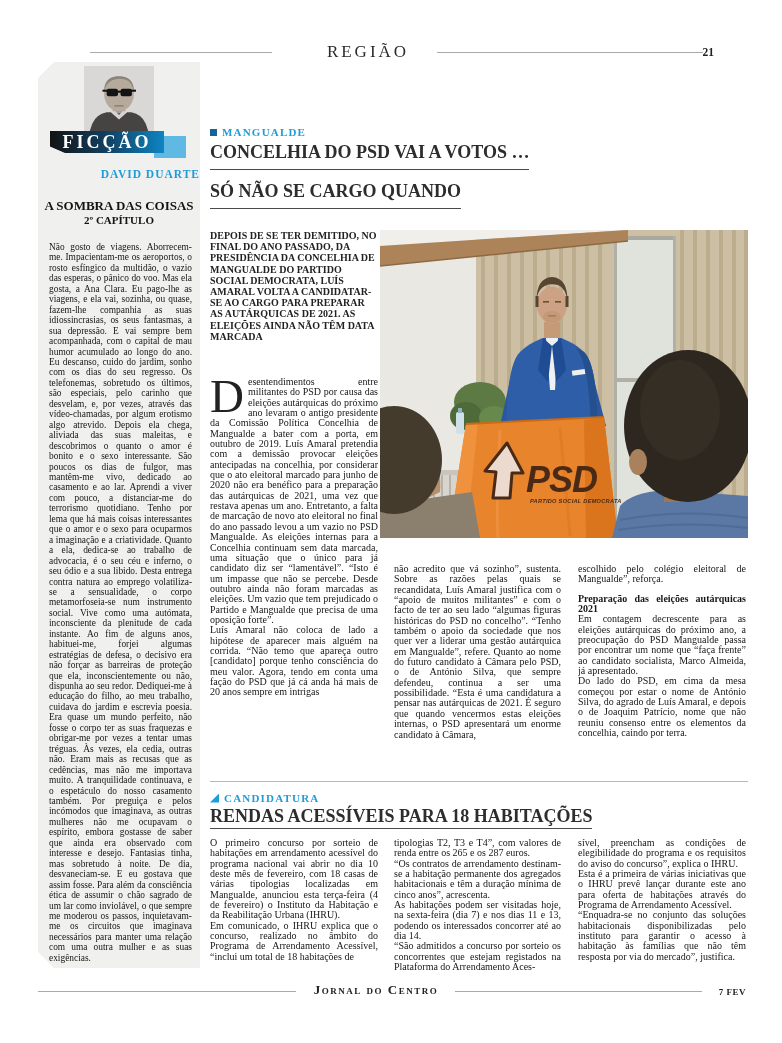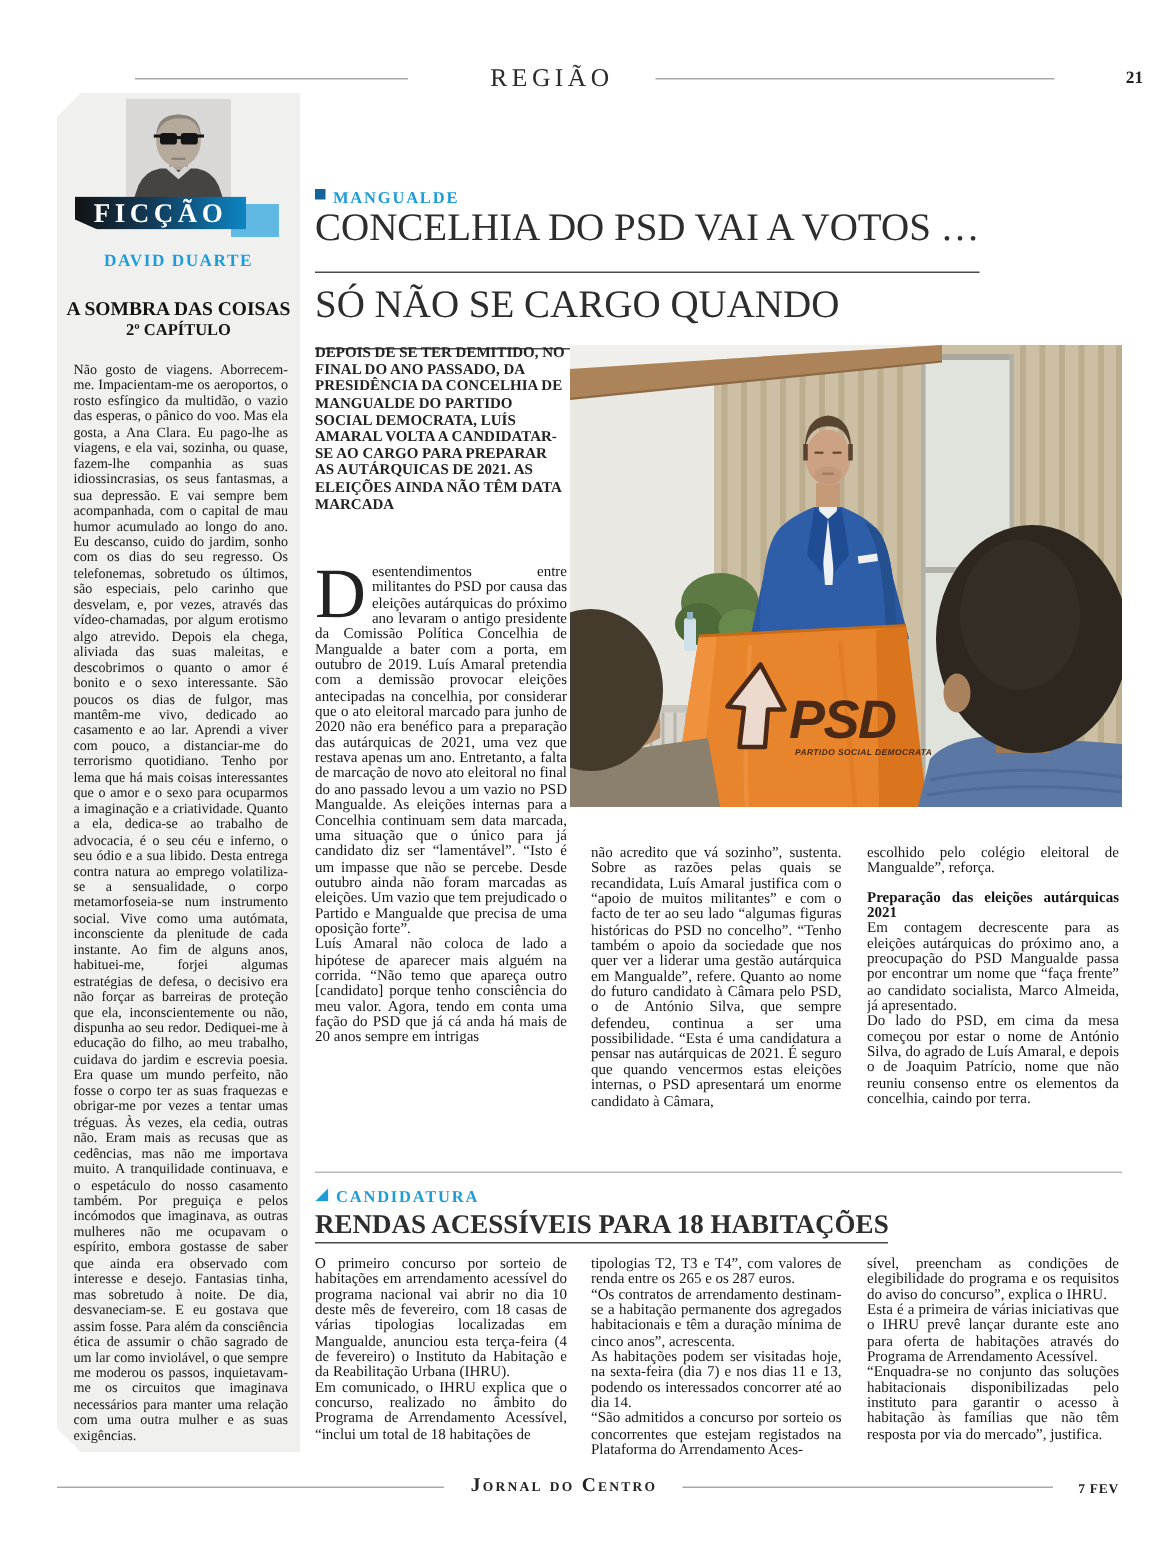--- a/index.html
+++ b/index.html
@@ -3,52 +3,52 @@
 <meta charset="utf-8">
 <style>
   html,body{margin:0;padding:0;background:#ffffff;}
   .page{position:relative;width:782px;height:1043px;background:#ffffff;overflow:hidden;
         font-family:"Liberation Serif",serif;color:#1c1c1c;margin:0 auto;}
   .rule{position:absolute;height:1px;background:#a9a9a9;}
 
   
   .section-title{position:absolute;top:42px;left:300px;width:136px;text-align:center;
     font-size:17px;letter-spacing:3px;color:#2b2b2b;}
-  .page-number{position:absolute;top:46px;left:716px;width:46px;text-align:right;
+  .page-number{position:absolute;top:46px;left:668px;width:46px;text-align:right;
     font-weight:bold;font-size:11.5px;color:#222;}
 
   
   .sidebar-box{position:absolute;left:38px;top:62px;width:162px;height:906px;background:#f0f0ee;
     clip-path:polygon(16px 0,162px 0,162px 906px,16px 906px,0 890px,0 16px);}
   .author-photo{position:absolute;left:46px;top:4px;width:70px;height:70px;}
   .ribbon-tab{position:absolute;left:116px;top:74px;width:32px;height:22px;background:#5fb9e3;}
   .ribbon{position:absolute;left:12px;top:69px;width:114px;height:22px;
     background:linear-gradient(90deg,#131313 0%,#123e5e 48%,#0d85c3 100%);
     clip-path:polygon(0 0,100% 0,100% 100%,15px 100%,0 70%);
     display:flex;align-items:center;justify-content:center;}
   .ribbon span{color:#ffffff;font-size:18px;font-weight:bold;letter-spacing:3px;}
-  .author-name{position:absolute;left:0;top:106px;width:162px;text-align:center;
+  .author-name{position:absolute;left:0;top:106px;width:162px;text-align:right;
     color:#1e9cd8;font-weight:bold;font-size:11.5px;letter-spacing:1px;}
   .story-title{position:absolute;left:0;top:136px;width:162px;text-align:center;
     font-weight:bold;font-size:13px;color:#141414;}
   .story-chapter{position:absolute;left:0;top:152px;width:162px;text-align:center;
     font-weight:bold;font-size:11px;color:#141414;}
   .story-body{position:absolute;left:11px;top:180px;width:143px;font-size:9.4px;line-height:10.45px;
     text-align:justify;color:#161616;}
 
   
-  .kicker{position:absolute;display:flex;align-items:flex-start;gap:5px;}
+  .kicker{position:absolute;display:flex;align-items:center;gap:5px;}
   .kicker-square{width:7px;height:7px;background:#14649c;display:inline-block;}
   .kicker-triangle{width:9px;height:9px;background:#1e9cd8;display:inline-block;
     clip-path:polygon(100% 0,100% 100%,0 100%);}
   .kicker-text{color:#1e9cd8;font-weight:bold;font-size:11px;letter-spacing:1.2px;}
   .headline{position:absolute;left:210px;top:138px;width:545px;color:#2d2d2d;}
   .headline .hl-line{margin-bottom:7px;}
-  .hl-underline{display:inline-block;font-size:26px;font-weight:normal;line-height:28px;
-    border-bottom:1.5px solid #4a4a4a;padding-bottom:15px;}
+  .hl-underline{display:inline-block;font-size:18px;font-weight:bold;line-height:28px;
+    border-bottom:1.5px solid #4a4a4a;padding-bottom:3px;}
   .lead{position:absolute;left:210px;top:230px;width:168px;font-weight:bold;font-size:10px;
     line-height:11.2px;color:#222;}
   .bodycol{position:absolute;font-size:10px;line-height:10.35px;text-align:justify;color:#161616;overflow:hidden;}
   .bodycol p{margin:0;}
   .col-a{left:210px;top:377px;width:168px;height:382px;}
   .col-b{left:394px;top:564px;width:167px;height:216px;}
   .col-c{left:578px;top:564px;width:168px;height:216px;}
   .dropcap{float:left;font-size:47px;line-height:37px;padding:1px 4px 0 0;color:#222;}
   .subhead{font-weight:bold;margin-top:9px !important;}
   .photo-frame{position:absolute;left:380px;top:230px;width:368px;height:308px;overflow:hidden;}

